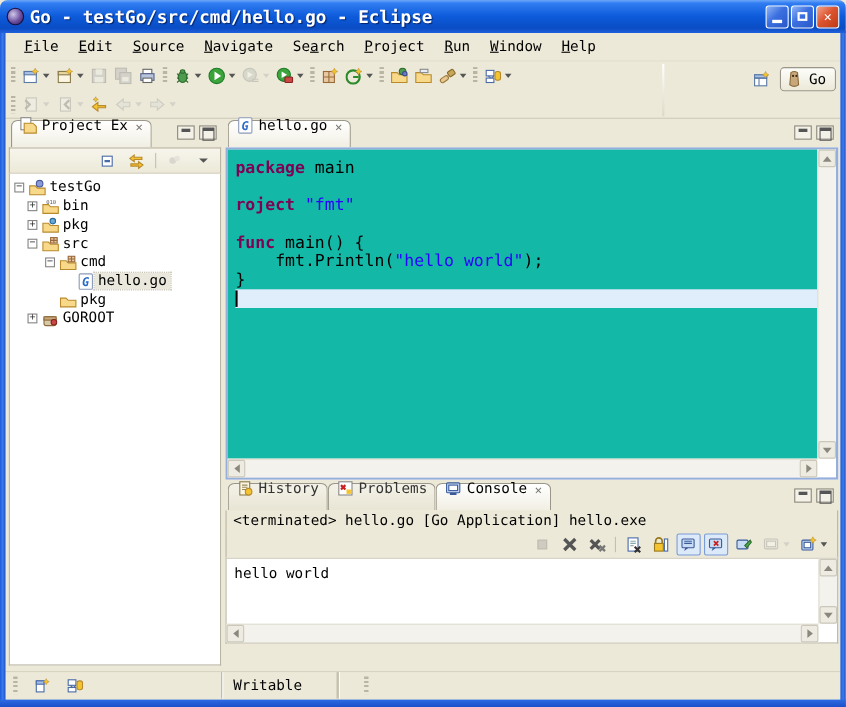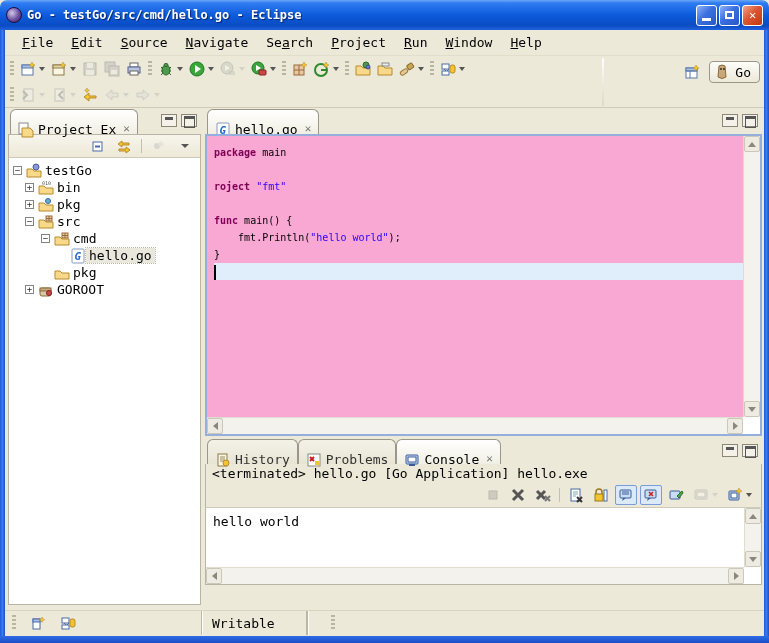--- a/index.html
+++ b/index.html
@@ -10,21 +10,21 @@
   
   .frame-left, .frame-right { position:absolute; top:28px; bottom:0; width:5px; z-index:60;
       background:linear-gradient(90deg,#1E5AD8,#3A7BEE 50%,#1E4FC0); }
   .frame-left { left:0; } .frame-right { right:0; }
   .frame-bottom { position:absolute; left:0; right:0; bottom:0; height:7px; z-index:60;
       background:linear-gradient(180deg,#2E6BE4,#1A4EC8); }
 
   .titlebar { position:absolute; left:0; top:0; right:0; height:30px; z-index:70;
       background:linear-gradient(180deg,#6CA8F8 0%,#307CF2 10%,#0D5BDB 50%,#0A4CC4 85%,#2160DC 100%);
       border-radius:7px 7px 0 0; display:flex; align-items:center; padding:0 6px; }
-  .title-text { color:#fff; font-weight:bold; font-size:12px; margin-left:5px;
+  .title-text { color:#fff; font-weight:bold; font-size:16px; margin-left:5px;
       text-shadow:1px 1px 1px rgba(0,0,40,.6); white-space:nowrap; }
   .eclipse-icon { width:16px; height:16px; border-radius:50%;
       background:radial-gradient(circle at 5px 5px,#CFC8E8,#6B4E9E 55%,#2C1B56); border:1px solid #1A1040; }
   .winbtns { margin-left:auto; display:flex; gap:2px; }
   .wbtn { width:21px; height:21px; border-radius:3px; border:1px solid #fff; color:#fff;
       display:flex; align-items:center; justify-content:center; font-size:12px; font-weight:bold;
       background:linear-gradient(135deg,#8FB4F6,#3B6FE0 45%,#2A58C8); cursor:default; }
   .wbtn.close { background:linear-gradient(135deg,#F2A48C,#DD5530 45%,#BE3A12); }
   .wbtn .minus { display:block; width:9px; height:3px; background:#fff; margin-top:8px; }
   .wbtn .box { display:block; width:9px; height:8px; border:2px solid #fff; }
@@ -53,21 +53,21 @@
   .persp-btn { display:flex; align-items:center; gap:5px; border:1px solid #9A978A; border-radius:4px;
       background:linear-gradient(180deg,#FDFDFA,#ECE9D8); padding:2px 8px 2px 4px; }
 
   
   .view-pane { position:absolute; background:#ECE9D8; }
   #project-pane { left:8px; top:110px; width:193px; height:497px; }
   #editor-pane  { left:205px; top:110px; width:557px; height:326px; }
   #bottom-pane  { left:205px; top:440px; width:557px; height:167px; }
 
   .tabrow { display:flex; align-items:flex-end; height:24px; padding-left:2px; position:relative; }
-  .tab { display:flex; align-items:flex-start; gap:4px; height:22px; padding:12px 7px;
+  .tab { display:flex; align-items:flex-end; gap:4px; height:22px; padding:12px 7px;
       border:1px solid #9A978A; border-bottom:none; border-radius:6px 6px 0 0;
       background:linear-gradient(180deg,#FFFFFF,#F1EFE3); white-space:nowrap; }
   .tab.inactive { background:linear-gradient(180deg,#F4F2E8,#E8E5D4); color:#333; }
   .tab .closex { font-size:11px; color:#777; margin-left:3px; }
   .minmax { position:absolute; right:4px; top:4px; display:flex; gap:4px; }
   .mmbtn { width:16px; height:13px; border:1px solid #8A8778; background:#F4F2E8; position:relative; }
   .mmbtn.minimize::after { content:""; position:absolute; left:3px; top:2px; width:8px; height:3px; background:#555; }
   .mmbtn.maximize::after { content:""; position:absolute; left:2px; top:1px; width:9px; height:8px;
       border:1px solid #555; border-top:3px solid #555; }
 
@@ -80,22 +80,22 @@
   .trow { display:flex; align-items:center; height:17px; white-space:nowrap; }
   .indent { display:inline-block; width:16px; height:17px; flex:0 0 16px; }
   .exp { width:9px; height:9px; flex:0 0 9px; border:1px solid #848484; background:#fff;
       font-size:9px; line-height:7px; text-align:center; color:#333; margin-right:4px; }
   .exp.none { visibility:hidden; }
   .tlabel { padding:0 3px; }
   .trow.selected .tlabel { background:#EAE8DC; outline:1px dotted #B9B5A4; }
 
   
   .editor-frame { border:2px solid #96AEDC; background:#fff; height:302px; position:relative; }
-  .code-area { position:absolute; left:0; top:0; right:17px; bottom:17px; background:#f9a8d4;
-      padding:8px 0 0 7px; font-size:10px; line-height:17px; overflow:hidden; }
+  .code-area { position:absolute; left:0; top:0; right:17px; bottom:17px; background:#14b8a6;
+      padding:8px 0 0 7px; font-size:15px; line-height:17px; overflow:hidden; }
   .codeline { white-space:pre; height:17px; }
   .kw { color:#7F0055; font-weight:bold; }
   .str { color:#2A00FF; }
   .cur-line { background:#E0EDFB; position:relative; }
   .caret { display:inline-block; width:2px; height:15px; background:#000; vertical-align:middle; }
 
   
   .sb-v { position:absolute; right:0; top:0; bottom:17px; width:17px; background:#F3F2EC; border-left:1px solid #E0DDD0; }
   .sb-h { position:absolute; left:0; right:17px; bottom:0; height:17px; background:#F3F2EC; border-top:1px solid #E0DDD0; }
   .sb-btn { position:absolute; width:16px; height:16px; background:#EDEBE2; border:1px solid #CBC8BA;

